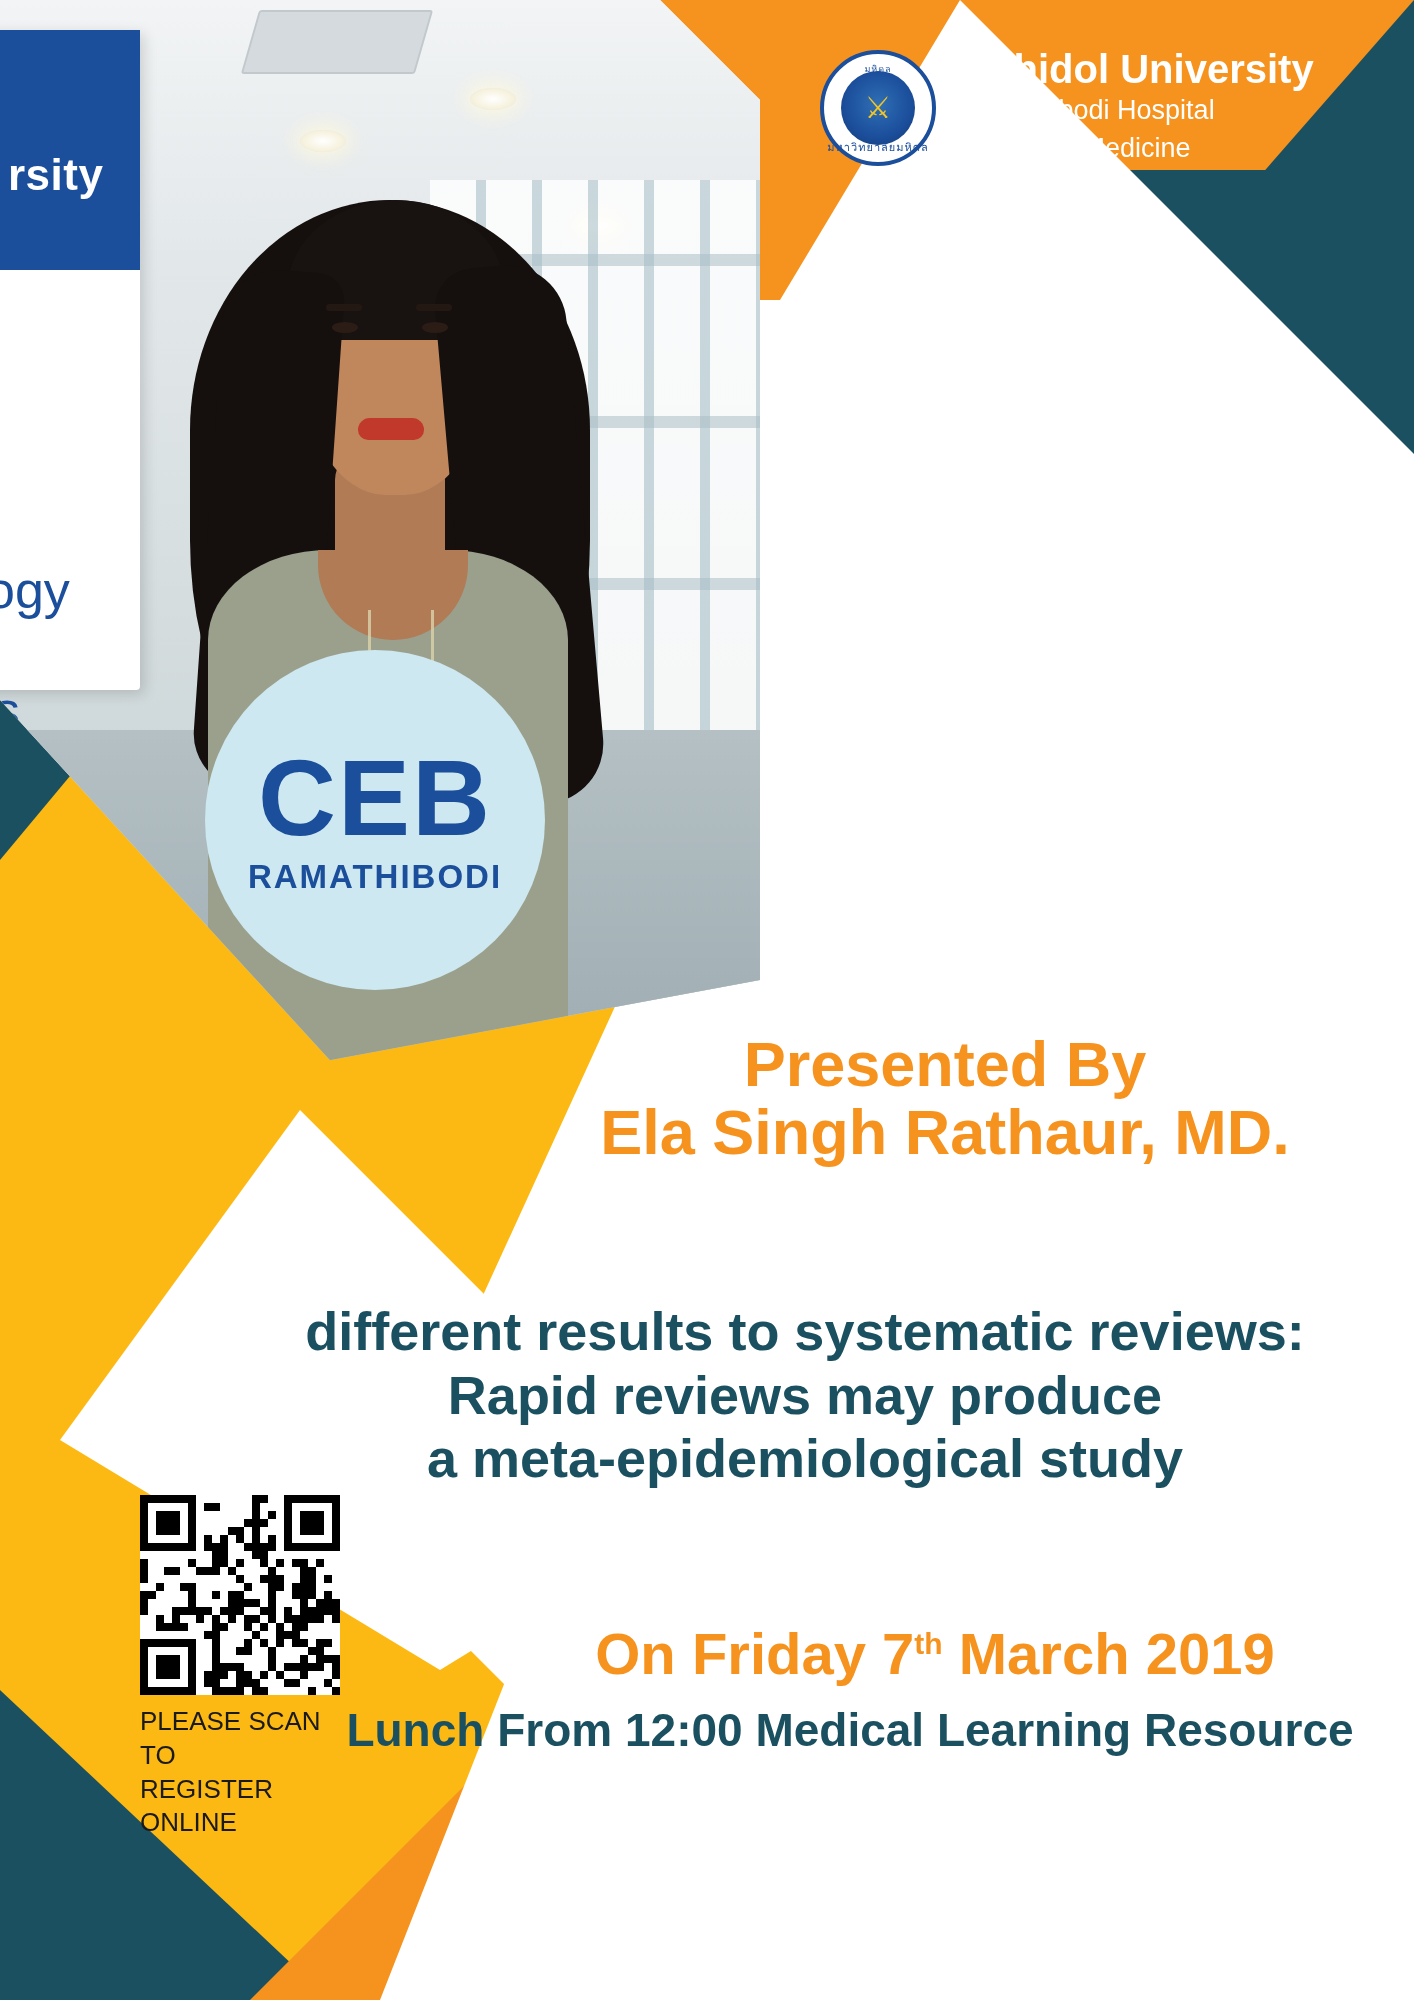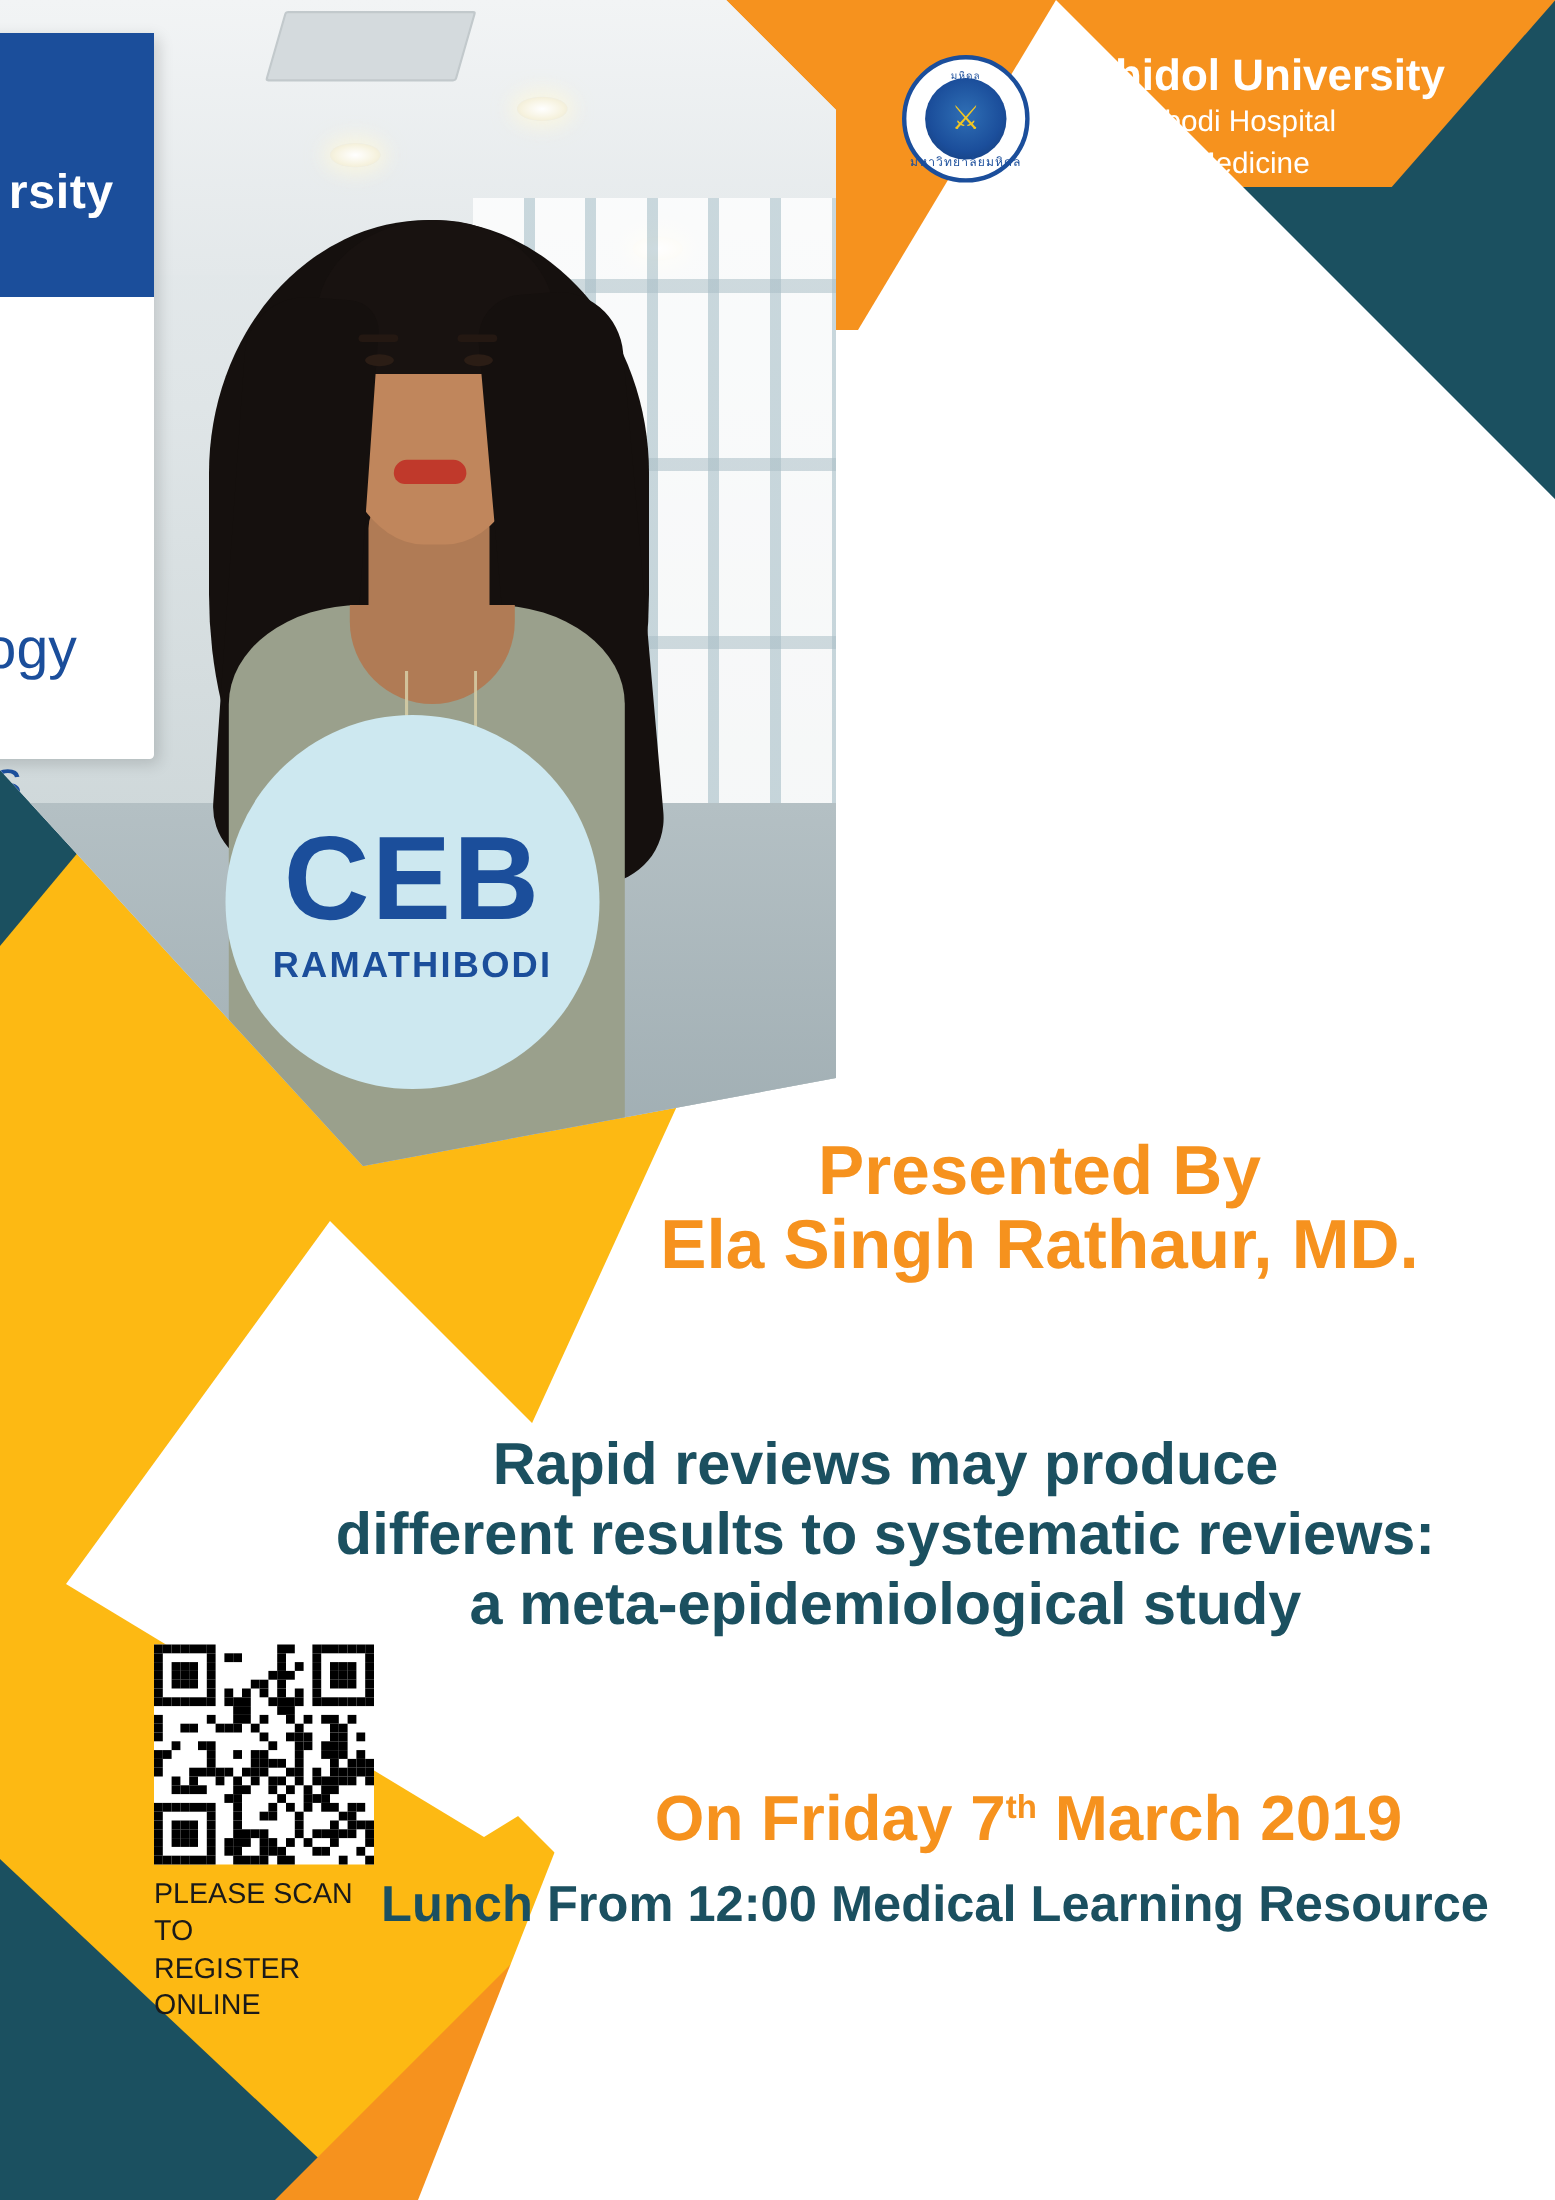--- a/index.html
+++ b/index.html
@@ -373,22 +373,22 @@
     <div class="ceb-main">CEB</div>
     <div class="ceb-sub">RAMATHIBODI</div>
   </div>
 
   <div class="presented">
     <div class="l1">Presented By</div>
     <div class="l2">Ela Singh Rathaur, MD.</div>
   </div>
 
   <div class="title-block">
+    <div>different results to systematic reviews:</div>
     <div>Rapid reviews may produce</div>
-    <div>different results to systematic reviews:</div>
     <div>a meta-epidemiological study</div>
   </div>
 
   <div class="date-line">
     <span>On  Friday  7</span><sup>th</sup> <span>March  2019</span>
   </div>
 
   <div class="venue">
     <div class="big">Lunch From 12:00 Medical Learning Resource</div>
   </div>

